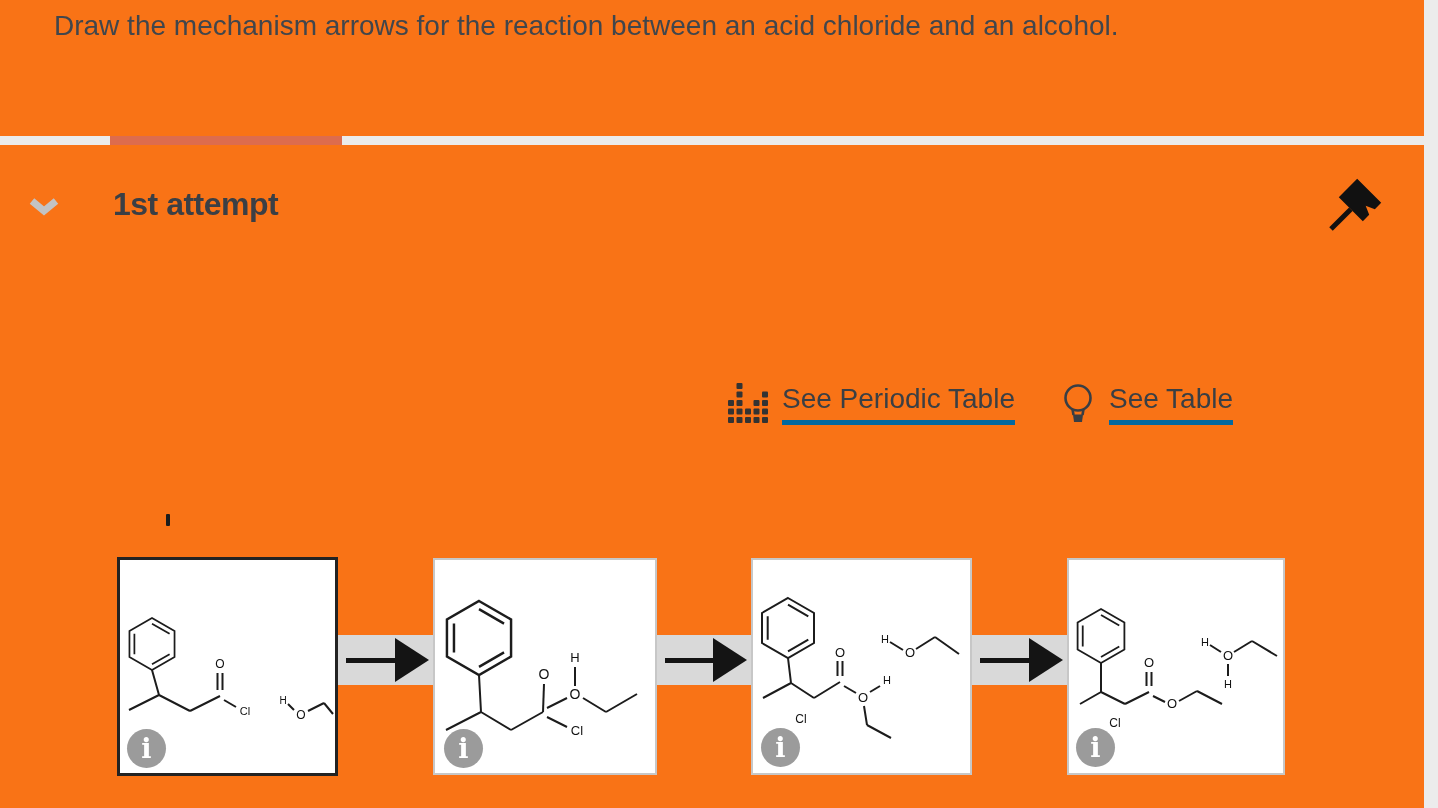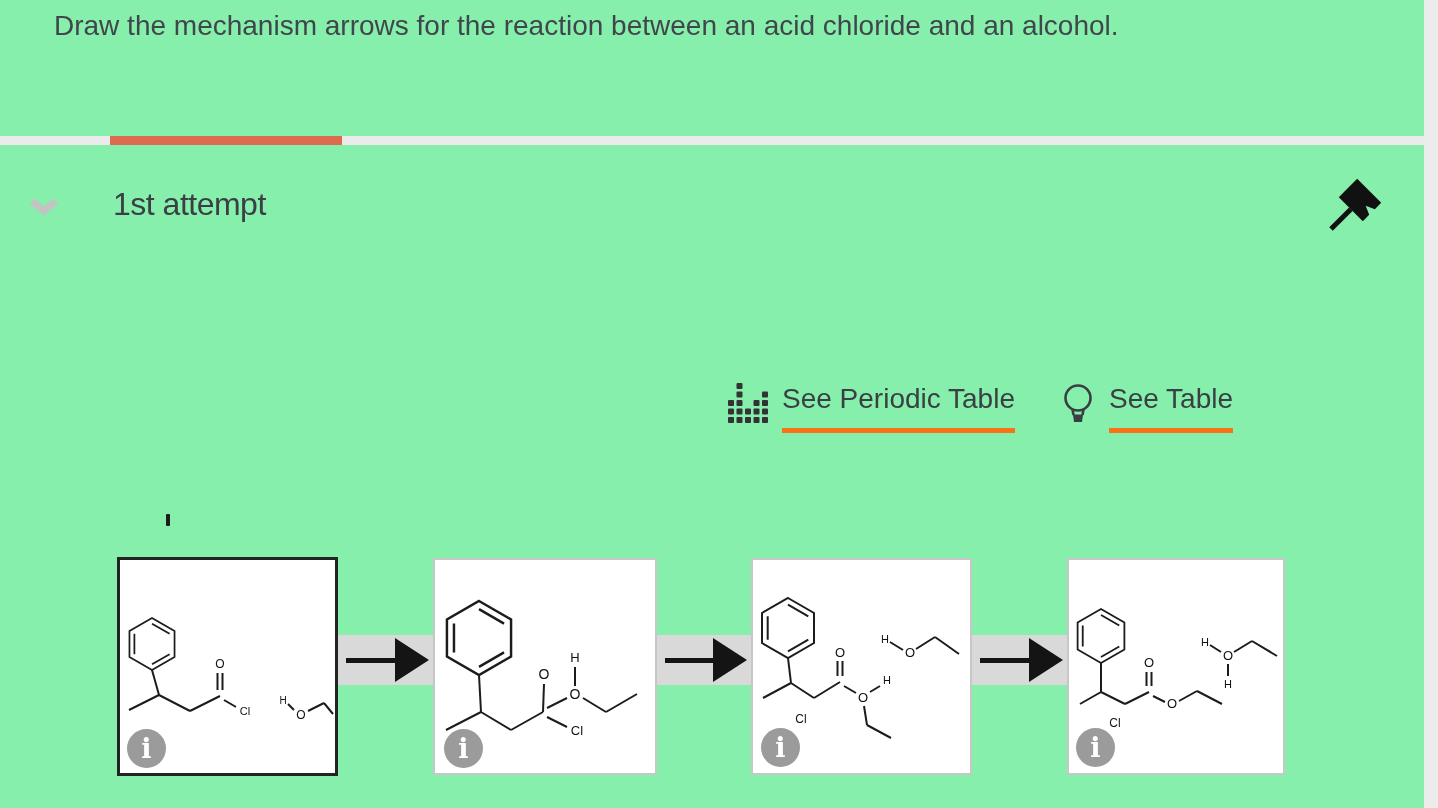--- a/index.html
+++ b/index.html
@@ -1,31 +1,31 @@
 <!DOCTYPE html>
 <html><head>
 <meta charset="utf-8">
 <style>
   * { margin:0; padding:0; box-sizing:border-box; }
   html,body { width:1438px; height:808px; background:#fff; font-family:"Liberation Sans", sans-serif; overflow:hidden; }
-  .stage { position:relative; width:1438px; height:808px; background:#86efac; }
+  .stage { position:relative; width:1438px; height:808px; background:#f97316; }
   .gutter { position:absolute; right:0; top:0; width:14px; height:808px; background:#ececec; }
 
   .question { position:absolute; left:54px; top:8px; width:1300px; font-size:28px; line-height:1.3; color:#41464c; }
 
   .progress-track { position:absolute; left:0; top:136px; width:1424px; height:9px; background:#ebebeb; }
   .progress-fill  { position:absolute; left:110px; top:0; width:232px; height:9px; background:#dd6c4e; }
 
   .chev { position:absolute; left:28px; top:198px; }
-  .attempt-title { position:absolute; left:113px; top:186px; font-size:32px; font-weight:normal; color:#3b3f45; letter-spacing:-0.5px; }
+  .attempt-title { position:absolute; left:113px; top:186px; font-size:32px; font-weight:bold; color:#3b3f45; letter-spacing:-0.5px; }
   .pin { position:absolute; left:1320px; top:174px; }
 
   .links-row { position:absolute; left:728px; top:381px; display:flex; align-items:flex-start; gap:46px; }
   .link { display:flex; align-items:flex-start; gap:12px; cursor:pointer; text-decoration:none; }
-  .link-label { font-size:28px; color:#3a3f44; padding-bottom:12px; border-bottom:5px solid #f97316; line-height:1.25; }
+  .link-label { font-size:28px; color:#3a3f44; padding-bottom:4px; border-bottom:5px solid #0369a1; line-height:1.25; }
   .link .icn { margin-top:2px; }
 
   .tick-mark { position:absolute; left:166px; top:514px; width:4px; height:12px; background:#1c1c1c; border-radius:1px; }
 
   .panel { position:absolute; top:558px; height:217px; background:#fff; }
   .panel.selected { top:557px; height:219px; border:3px solid #232323; }
   .panel.plain { border:2px solid #c7c7c7; }
   .panel svg.mol { position:absolute; left:0; top:0; }
 
   .band { position:absolute; top:635px; height:50px; background:#d9d9d9; }

